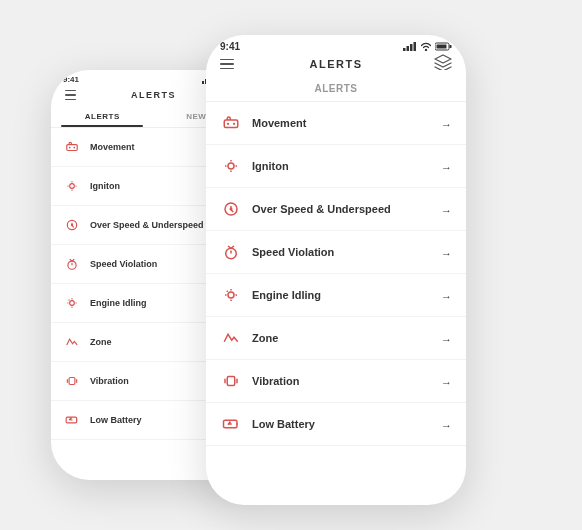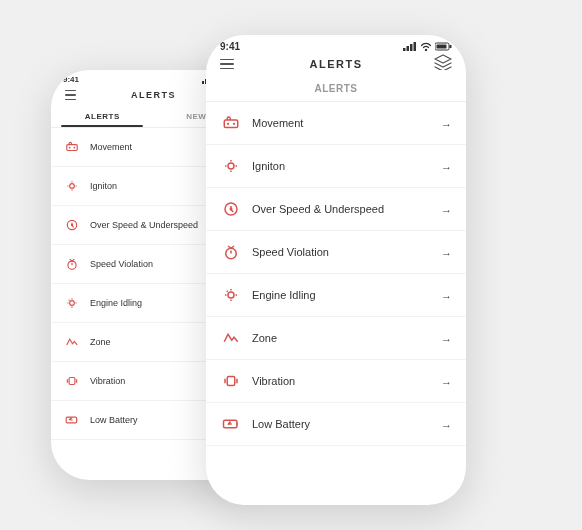--- a/index.html
+++ b/index.html
@@ -157,21 +157,21 @@
       color: #d9534f;
     }
     .alert-icon svg {
       width: 18px;
       height: 18px;
     }
     .alert-label {
       flex: 1;
       font-size: 11px;
       color: #333;
-      font-weight: 400;
+      font-weight: 700;
     }
     .alert-arrow {
       color: #333;
       font-size: 11px;
     }
 
     
     .phone-back .status-bar { padding: 5px 12px 2px; }
     .phone-back .header-title { font-size: 9px; }
     .phone-back .tab { font-size: 8px; padding: 6px 0; }

